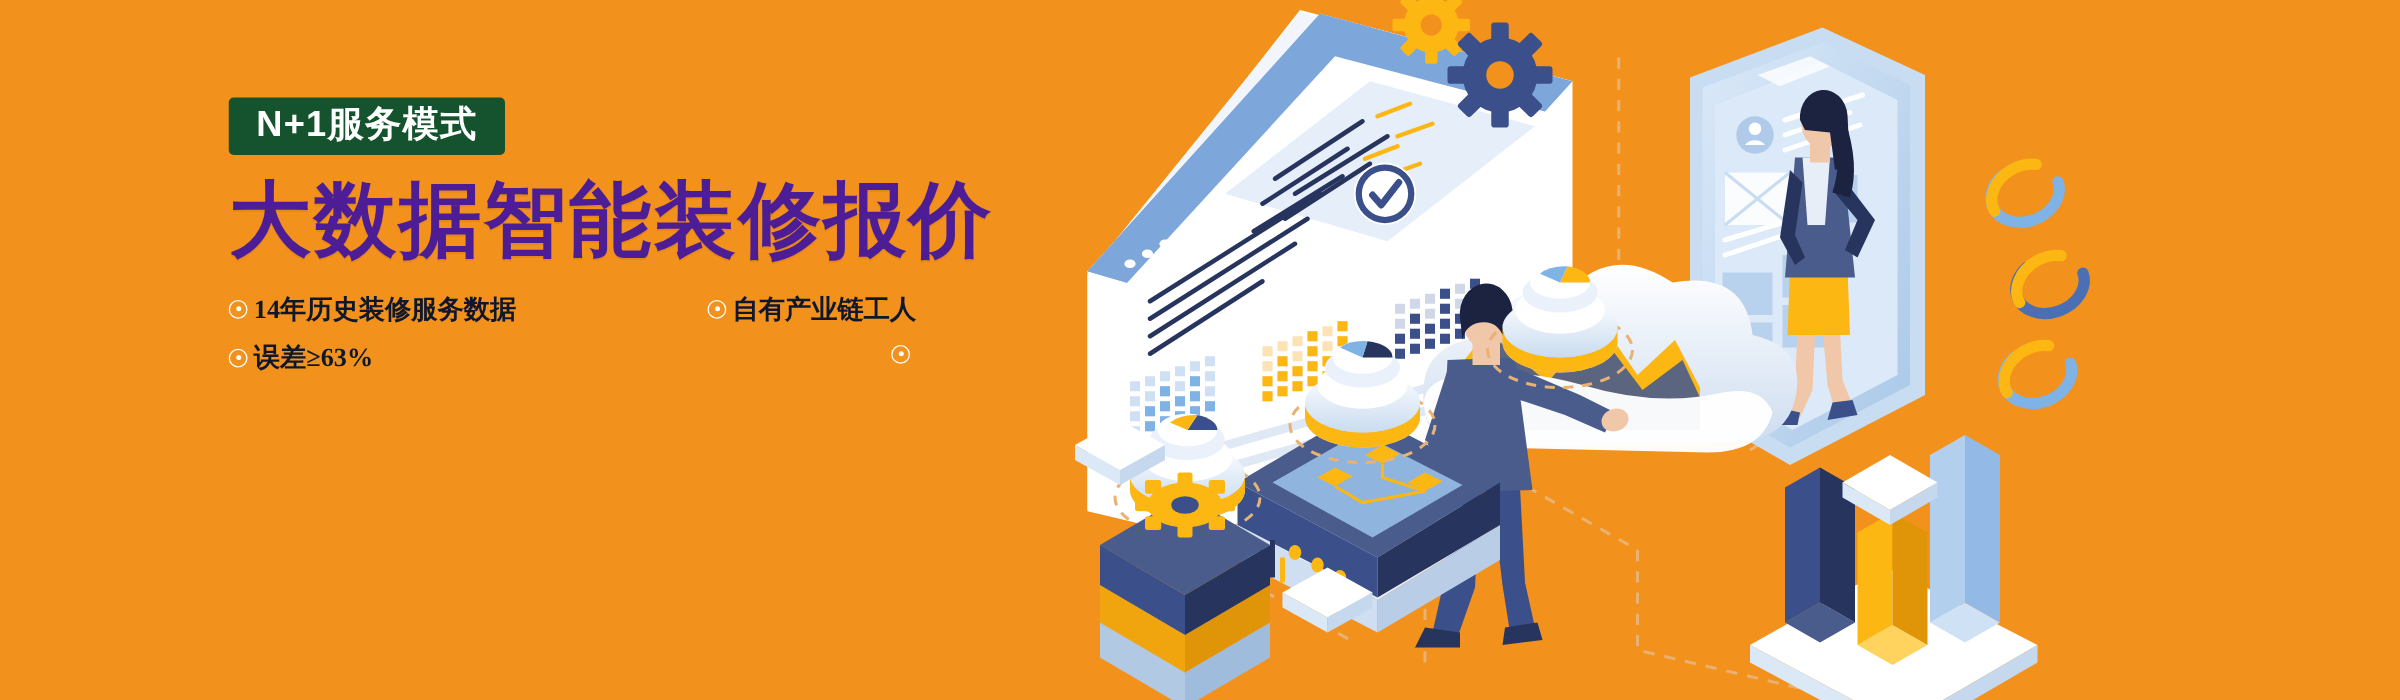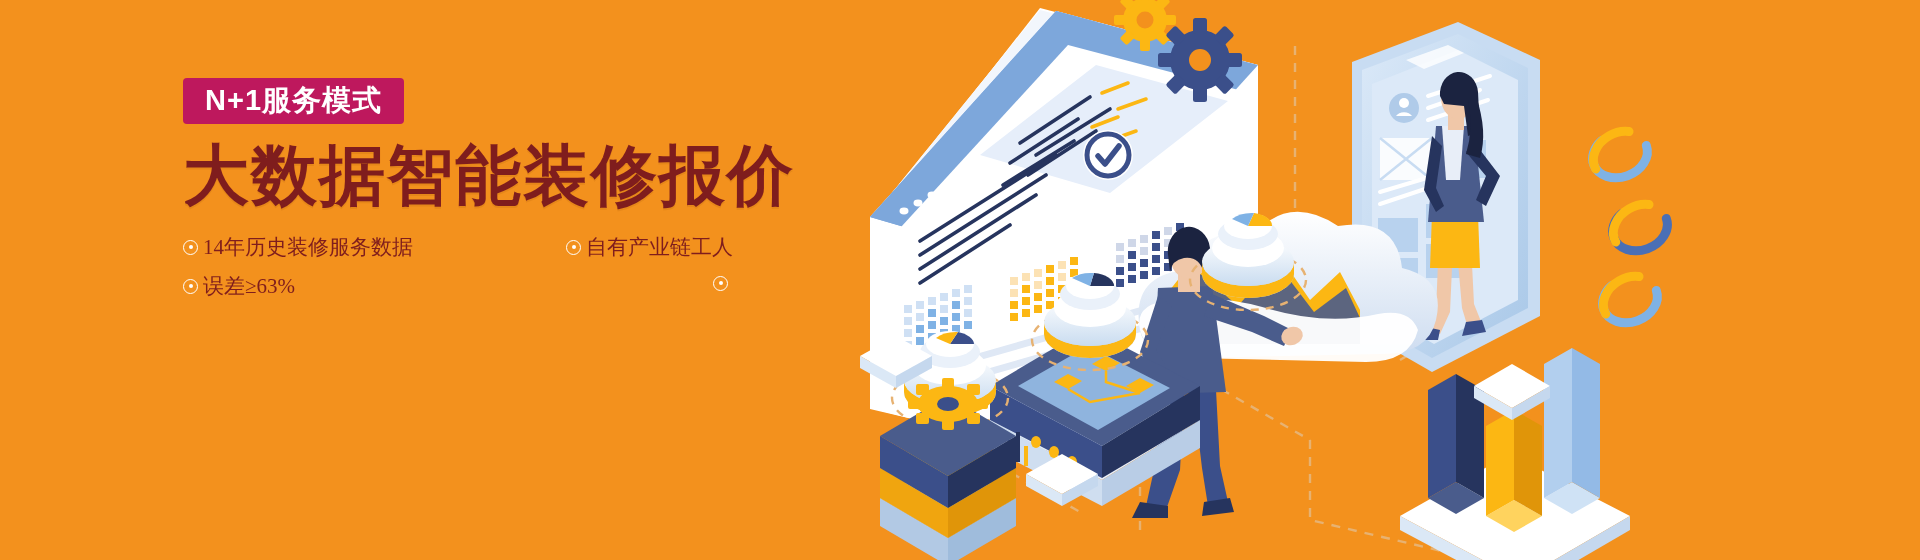--- a/index.html
+++ b/index.html
@@ -12,58 +12,59 @@
     background:#f3911d;
     overflow:hidden;
   }
 
   
   #text-block{
     position:absolute;left:183px;top:78px;width:700px;
   }
   #badge{
     display:inline-block;
-    background:#be185d;
+    background:#14532d;
     color:#ffffff;
     border-radius:4px;
     padding:7px 22px 9px 22px;
     font-size:29px;
     font-weight:bold;
     letter-spacing:1px;
     line-height:1.05;
     font-family:"Liberation Sans","DejaVu Sans",sans-serif;
   }
   #headline{
     margin-top:17px;
-    color:#7f1d1d;
+    color:#4c1d95;
     font-size:66px;
     font-weight:bold;
     letter-spacing:2px;
     line-height:1.05;
     white-space:nowrap;
     text-shadow:0 2px 0 rgba(170,95,10,.18);
     font-family:"Liberation Sans","DejaVu Sans",sans-serif;
   }
   #bullets{
     margin-top:26px;
     display:flex;
     align-items:flex-start;
   }
   .bullet-col{display:flex;flex-direction:column;}
   .bullet-col.col-left{width:250px;}
   .bullet-col.col-right{width:300px;align-items:flex-end;}
   .bullet{
-    color:#7f1d1d;
+    color:#0f172a;
     font-size:21px;
     line-height:1;
     margin-bottom:18px;
     white-space:nowrap;
     display:flex;
     align-items:center;
     font-family:"Liberation Serif","DejaVu Serif",serif;
+    font-weight:bold;
   }
   .bullet .dot{
     display:inline-block;
     width:13px;height:13px;
     border:1.5px solid #ffffff;
     border-radius:50%;
     position:relative;
     margin-right:5px;
     flex:0 0 auto;
   }

